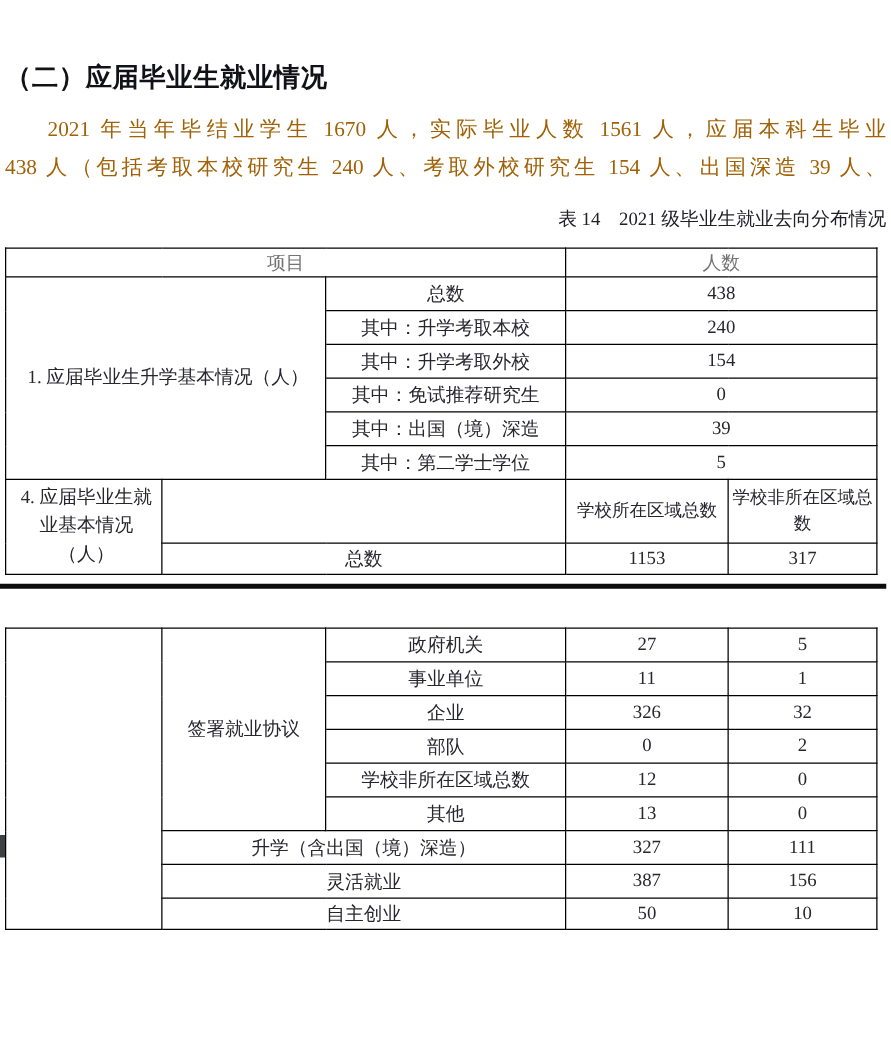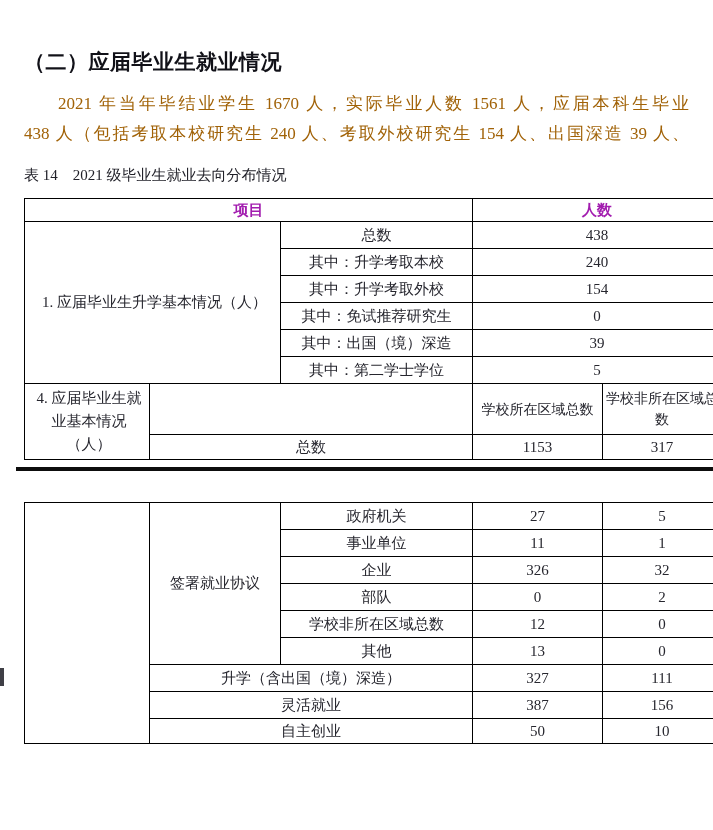--- a/index.html
+++ b/index.html
@@ -1,46 +1,46 @@
 <!DOCTYPE html>
 <html><head>
 <meta charset="utf-8">
 <style>
   html,body{margin:0;padding:0;}
   body{
     width:713px;height:830px;background:#ffffff;overflow:hidden;position:relative;
     font-family:"Liberation Serif","DejaVu Serif",serif;color:#1f1f27;
     -webkit-font-smoothing:antialiased;
   }
-  .content{padding:0 24px;margin-top:48px;}
+  .content{padding:0 4px;margin-top:48px;}
   .heading{
     font-family:"Liberation Sans","DejaVu Sans",sans-serif;
     font-size:21px;font-weight:bold;margin:8px 0 0 0;color:#111118;
     letter-spacing:0.5px;
   }
   .intro{margin-top:13px;font-size:17px;color:#a16207;}
   .intro .line{
     line-height:30px;white-space:nowrap;
     text-align:justify;text-align-last:justify;
   }
   .intro .line.first{text-indent:34px;}
   .intro .line.last{text-align-last:left;}
   .caption{
-    text-align:left;font-size:15px;color:#202028;
+    text-align:right;font-size:15px;color:#202028;
     margin-top:17px;margin-bottom:13px;
   }
   table.t{
     border-collapse:collapse;table-layout:fixed;width:697px;
     font-size:15px;color:#26262e;
   }
   table.t td,table.t th{
     border:1px solid #000;text-align:center;vertical-align:middle;
     padding:1px 2px;overflow:hidden;
   }
-  table.t th{font-weight:bold;font-size:15px;color:#a21caf;}
+  table.t th{font-weight:normal;font-size:15px;color:#737373;}
   .hrow{height:23px;}
   .r27{height:27px;}
   .r25{height:25px;}
   .rsec2{height:51px;}
   .label-cell{text-align:right;padding-left:6px !important;line-height:1.55;}
   .region-h{font-size:14px;line-height:1.5;padding:1px 1px !important;}
   .page-separator{
     width:713px;height:4px;background:#0d0d0d;margin-top:7px;
   }
   .t2wrap{margin-top:31px;}

